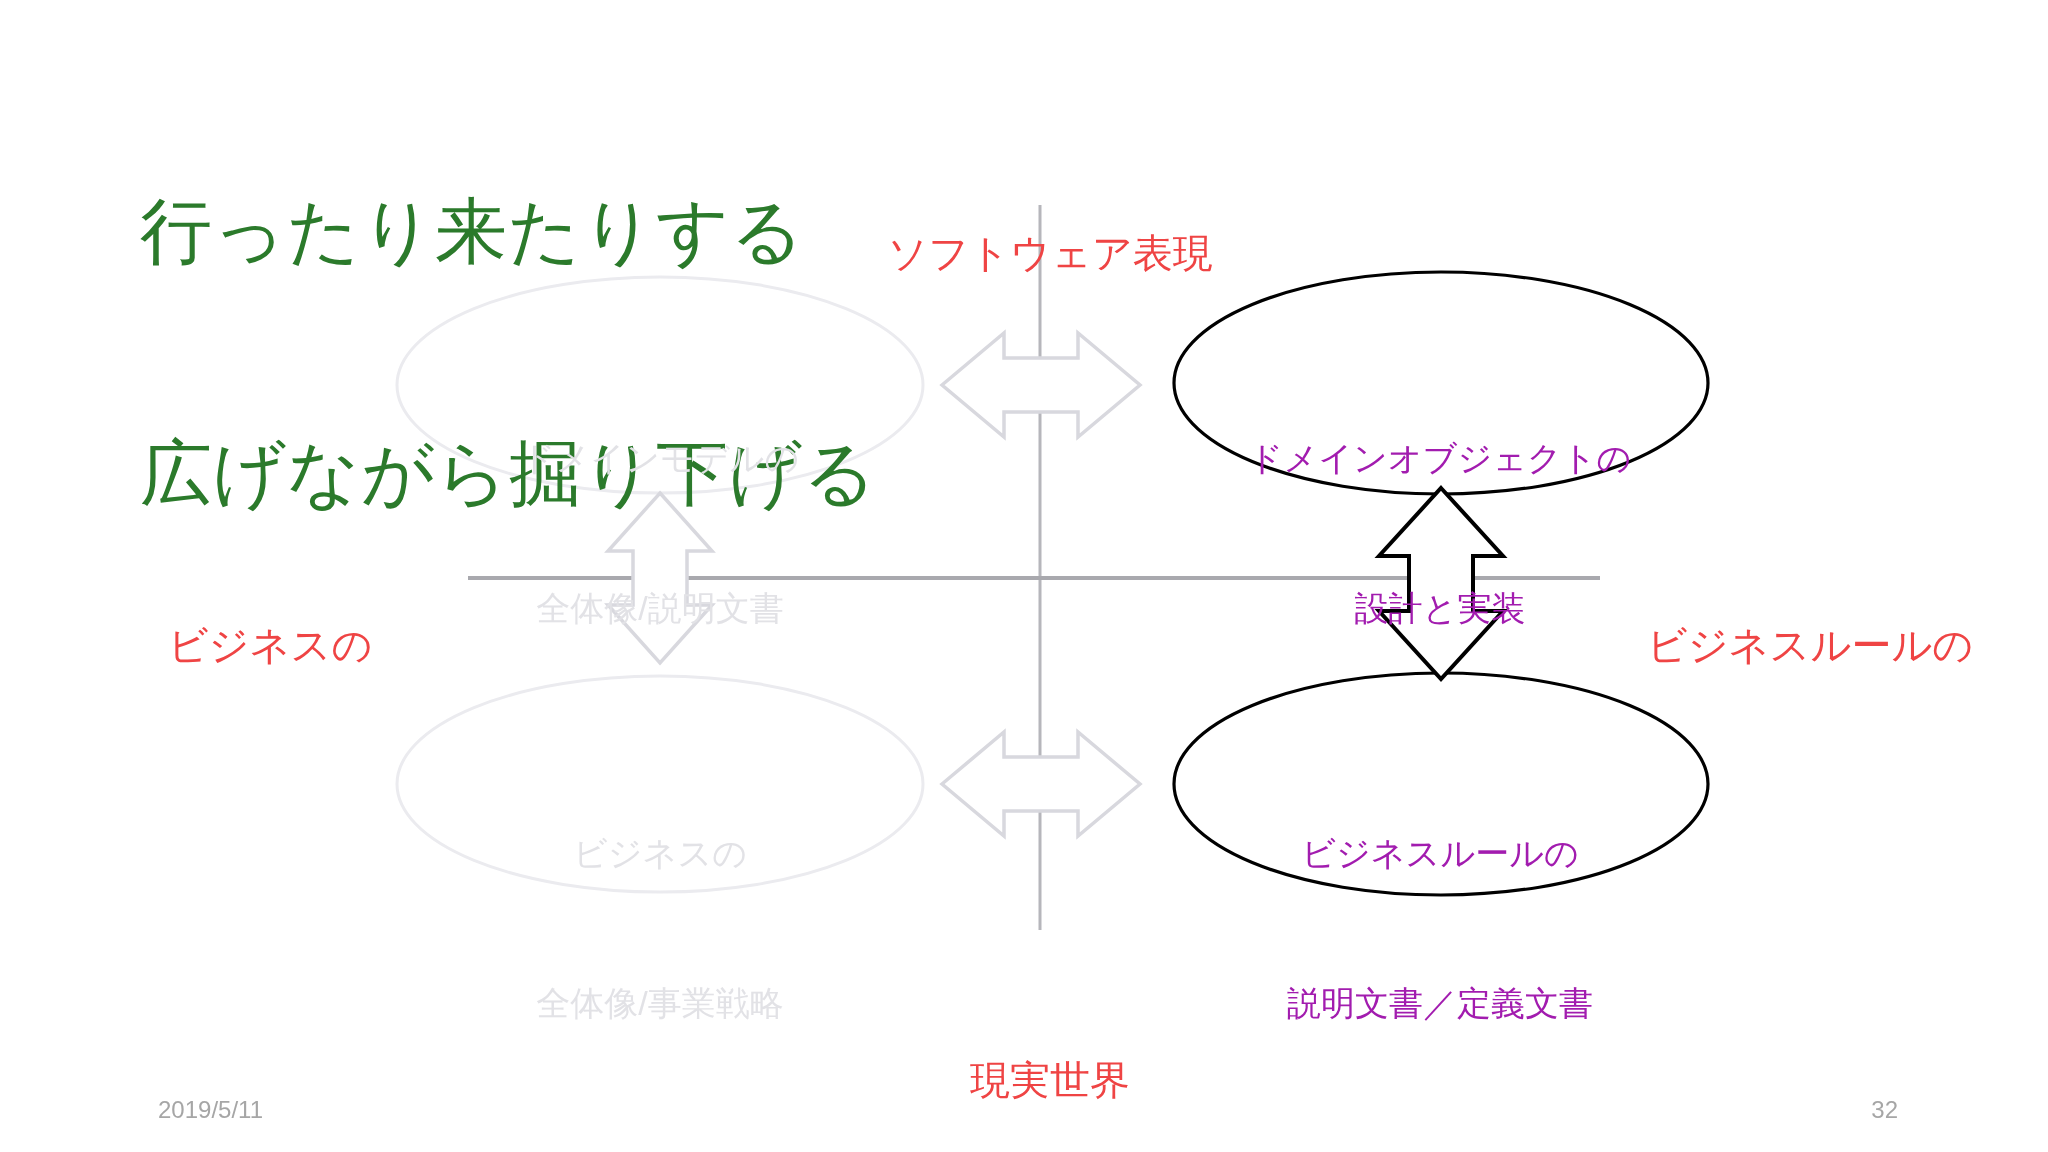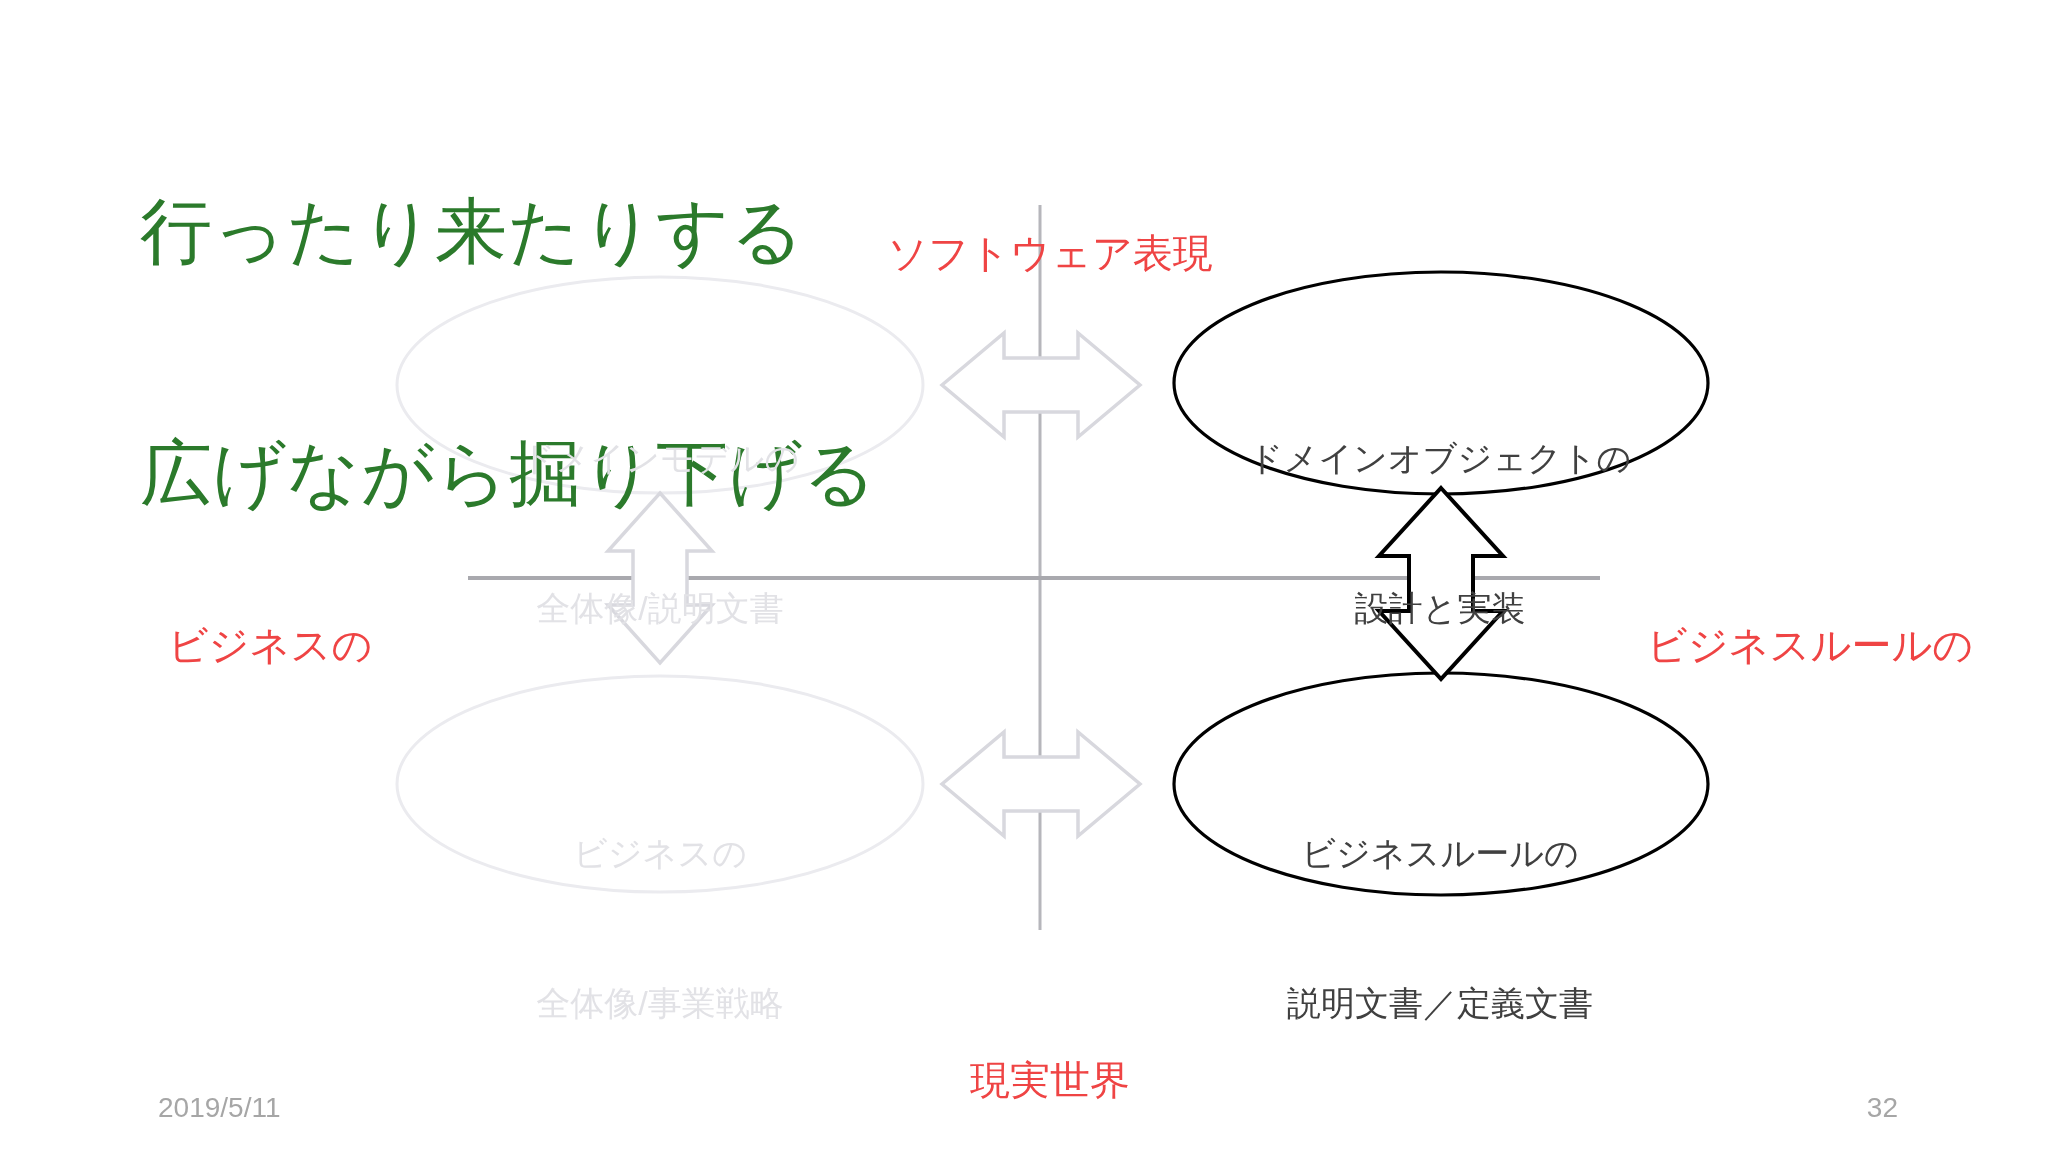--- a/index.html
+++ b/index.html
@@ -52,34 +52,34 @@
   #label-bottom { left: 750px;  top: 955px; width: 600px; }
   #label-left   { left: 60px;   top: 520px; width: 420px; }
   #label-right  { left: 1580px; top: 520px; width: 460px; }
 
   .ellipse-text {
     position: absolute;
     text-align: center;
     font-size: 34px;
     line-height: 1.32;
     white-space: pre;
-    color: #404040;
+    color: #a21caf;
   }
   .ellipse-text .l { display: block; margin-top: 16px; }
   .ellipse-text.faded { color: #e2e2e6; }
 
   #etext-tl { left: 380px;  top: 330px; width: 560px; }
   #etext-bl { left: 380px;  top: 725px; width: 560px; }
   #etext-tr { left: 1160px; top: 330px; width: 560px; }
   #etext-br { left: 1160px; top: 725px; width: 560px; }
 
   .footer {
     position: absolute;
     color: #a6a6a6;
-    font-size: 28px;
+    font-size: 24px;
     bottom: 28px;
   }
   #footer-date { left: 158px; }
   #footer-page { right: 150px; }
 </style>
 </head>
 <body>
 
 <div id="slide">
 

